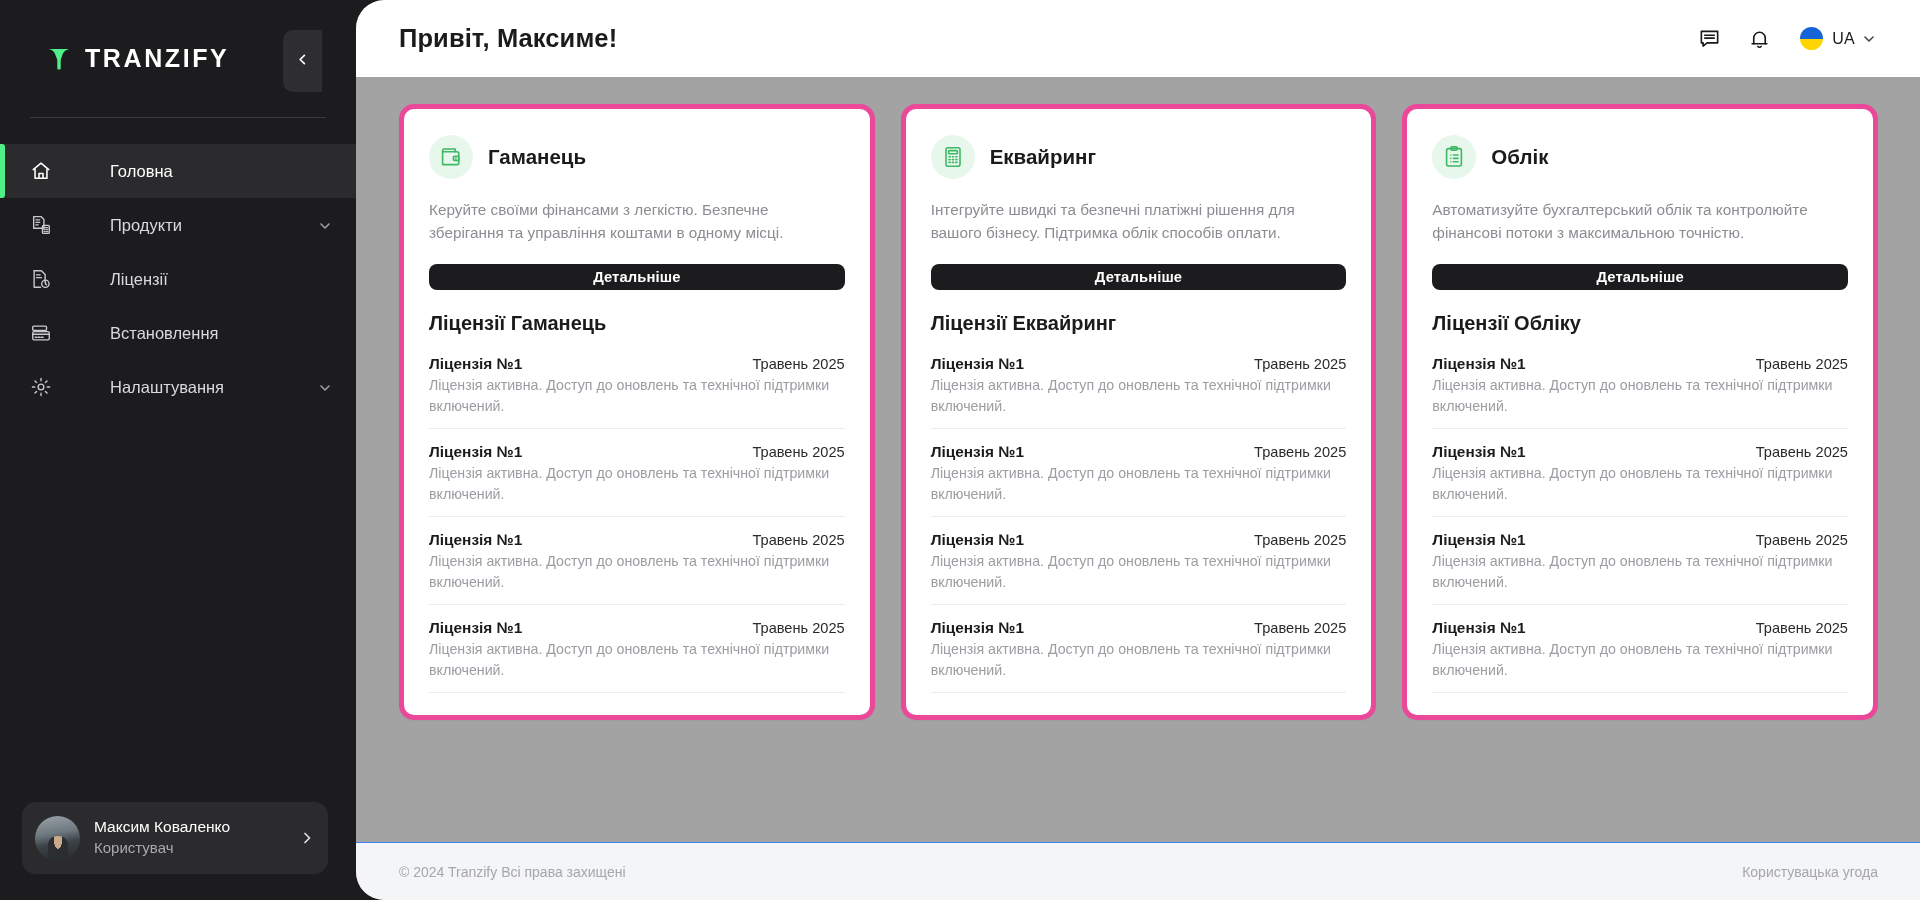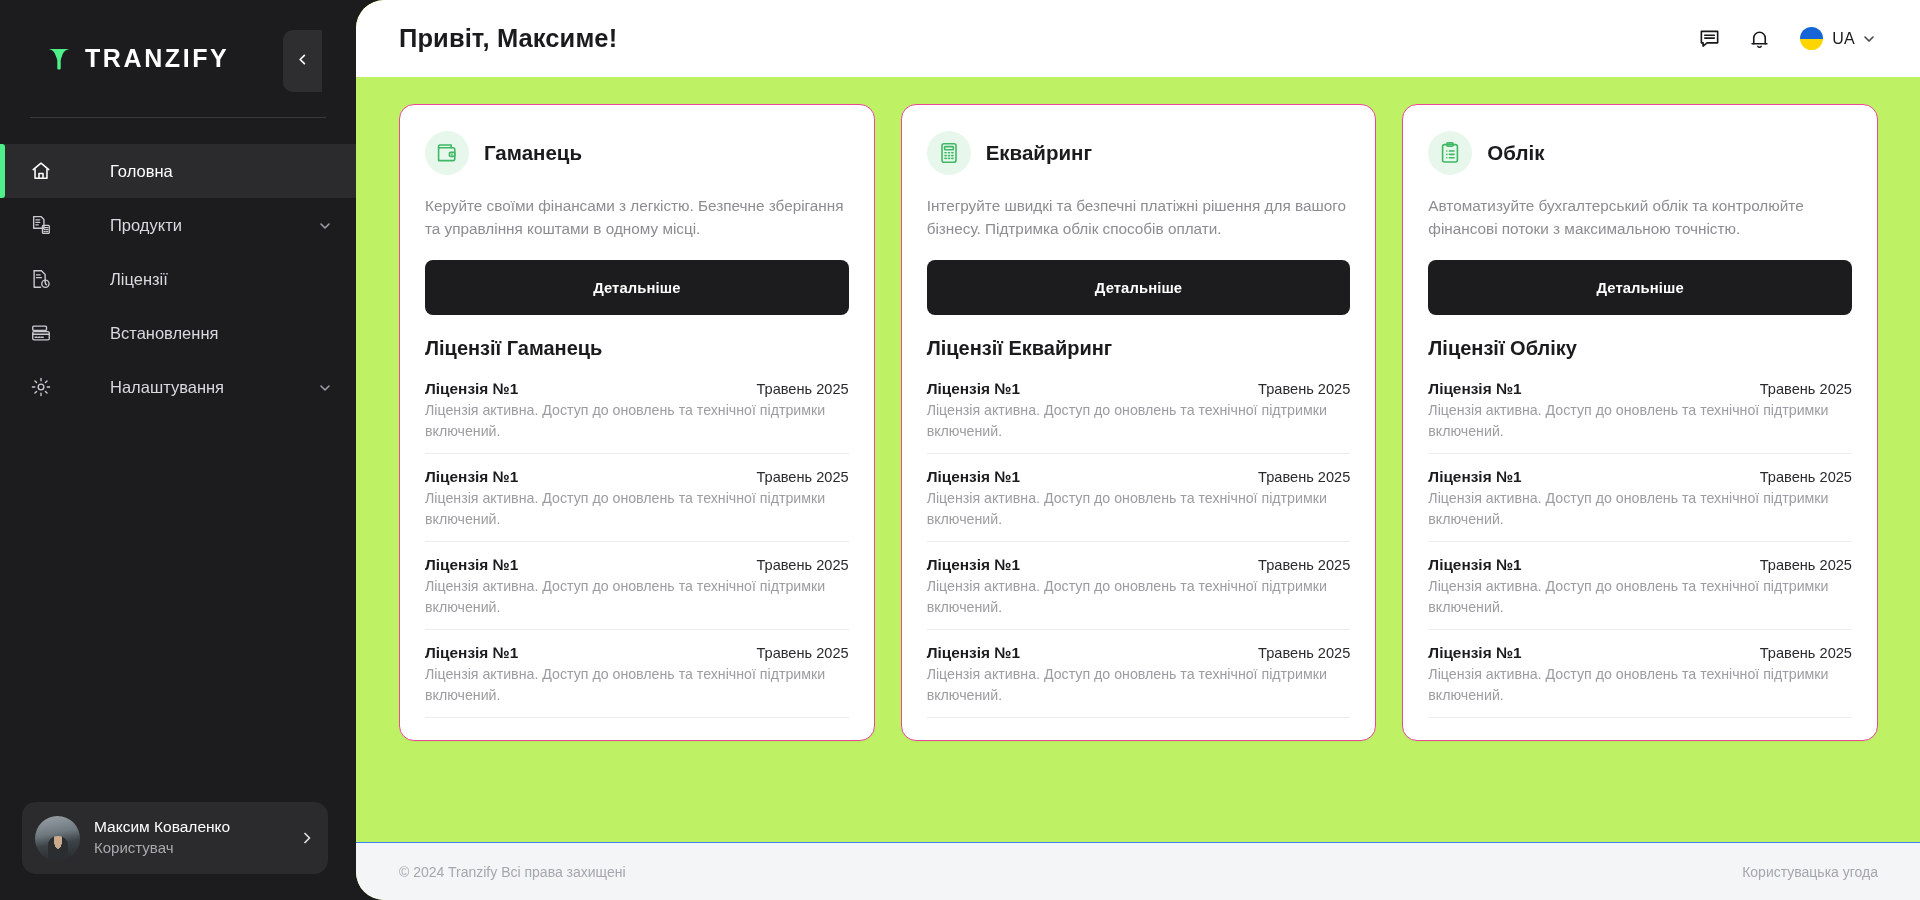--- a/index.html
+++ b/index.html
@@ -71,21 +71,21 @@
   .collapse-btn {
     position: absolute; left: 283px; top: 30px; z-index: 30;
     width: 39px; height: 62px; background: #2e2e30;
     border-radius: 10px 0 0 10px;
     display: flex; align-items: center; justify-content: center; cursor: pointer;
   }
   .collapse-btn svg { width: 15px; height: 15px; }
 
   
   .main {
-    flex: 1; height: 900px; background: #bef264;
+    flex: 1; height: 900px; background: #a3a3a3;
     border-radius: 28px 0 0 28px; position: relative; overflow: hidden;
     display: flex; flex-direction: column;
   }
   .topbar {
     height: 77px; background: #ffffff; border-radius: 28px 0 0 0;
     display: flex; align-items: center; justify-content: space-between;
     padding: 0 42px 0 43px; flex-shrink: 0;
   }
   .greeting { font-size: 25.5px; font-weight: 700; color: #1b1b1d; letter-spacing: .1px; }
   .topbar-right { display: flex; align-items: center; gap: 8px; }
@@ -104,35 +104,35 @@
   .lang-code { font-size: 16px; color: #1b1b1d; margin-right: 7px; letter-spacing: .3px; }
   .lang-chev { width: 14px; height: 14px; opacity: .8; }
 
   .content {
     flex: 1; padding: 27px 42px 0 43px; overflow: hidden;
   }
   .cards {
     display: grid; grid-template-columns: repeat(3, 1fr); gap: 26px;
   }
   .card {
-    background: #ffffff; border-radius: 15px; border: 1px solid #ec4899;
+    background: #ffffff; border-radius: 15px; border: 5px solid #ec4899;
     padding: 26px 25px 22px 25px; box-shadow: 0 1px 2px rgba(16,24,40,.04);
   }
   .card-head { display: flex; align-items: center; margin-bottom: 20px; }
   .card-icon-wrap {
     width: 44px; height: 44px; border-radius: 50%; background: #e7f7ec;
     display: flex; align-items: center; justify-content: center; margin-right: 15px; flex-shrink: 0;
   }
   .card-icon-wrap svg { width: 24px; height: 24px; }
   .card-title { font-size: 20.5px; font-weight: 700; color: #1b1b1d; }
   .card-desc {
     font-size: 15.3px; line-height: 1.48; color: #8c8c92; margin-bottom: 19px; min-height: 46px;
   }
   .details-btn {
-    width: 100%; height: 55px; background: #1c1c1e; color: #ffffff;
+    width: 100%; height: 26px; background: #1c1c1e; color: #ffffff;
     border: none; border-radius: 8px; font-size: 14.8px; font-weight: 700;
     cursor: pointer; font-family: inherit; letter-spacing: .1px;
   }
   .lic-title {
     font-size: 20px; font-weight: 700; color: #1b1b1d; margin: 22px 0 0 0;
   }
   .lic-list { margin-top: 6px; }
   .lic-row { padding: 14px 0 11px 0; border-bottom: 1px solid #ececee; }
   .lic-row:last-child { border-bottom: 1px solid #ececee; }
   .lic-top { display: flex; justify-content: space-between; align-items: baseline; }

